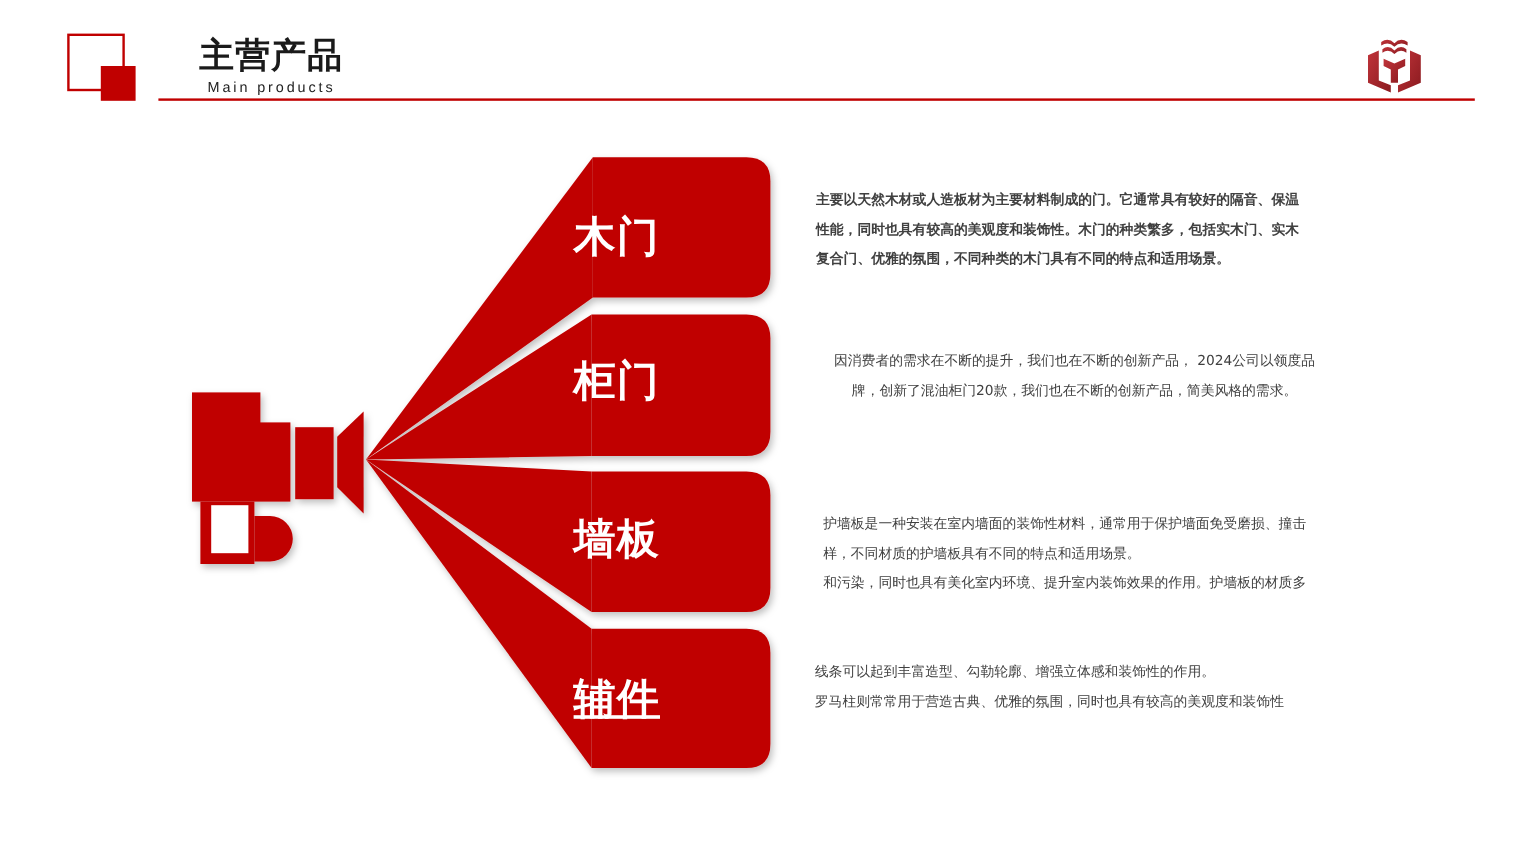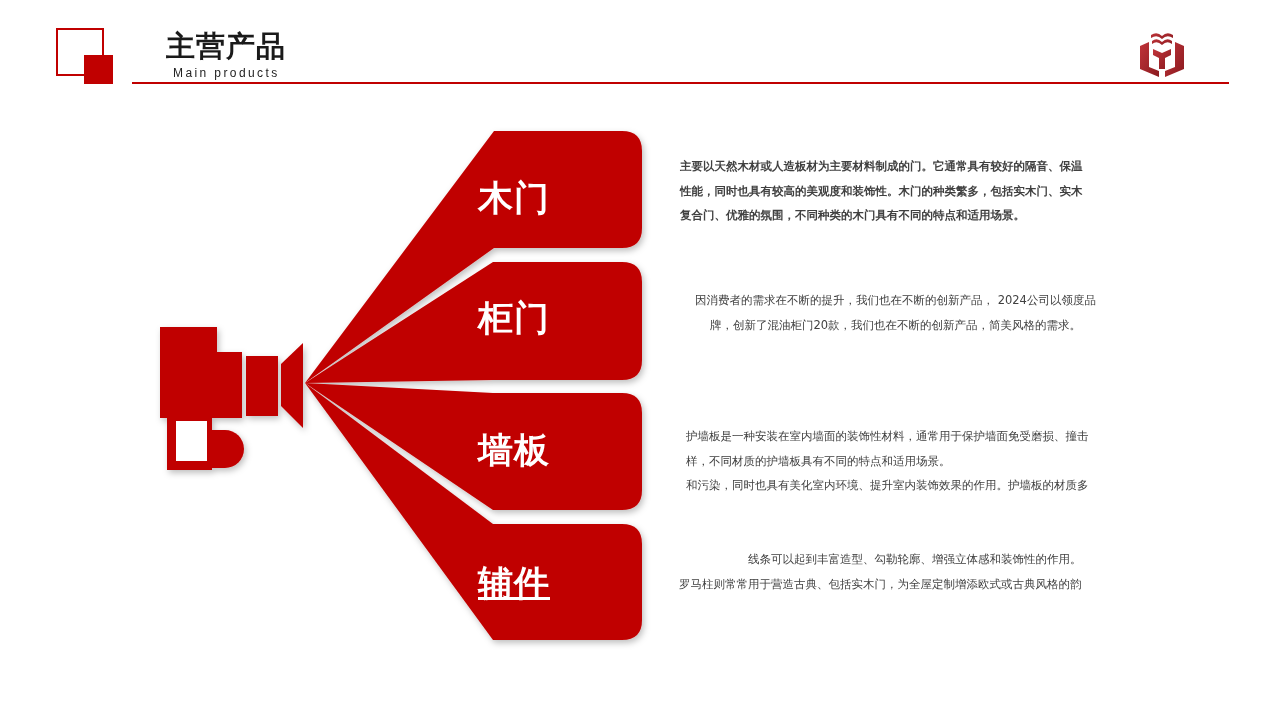--- a/index.html
+++ b/index.html
@@ -123,16 +123,16 @@
   <p> 因消费者的需求在不断的提升，我们也在不断的创新产品， 2024公司以领度品</p>
   <p>牌，创新了混油柜门20款，我们也在不断的创新产品，简美风格的需求。</p>
 </div>
 
 <div class="desc" style="left:686px; top:412px;margin-top:12px;">
   <p>护墙板是一种安装在室内墙面的装饰性材料，通常用于保护墙面免受磨损、撞击</p>
   <p>样，不同材质的护墙板具有不同的特点和适用场景。</p>
   <p>和污染，同时也具有美化室内环境、提升室内装饰效果的作用。护墙板的材质多</p>
 </div>
 
-<div class="desc" style="left:679px; top:547px;text-align:right;">
+<div class="desc" style="left:679px; top:547px;">
   <p>线条可以起到丰富造型、勾勒轮廓、增强立体感和装饰性的作用。</p>
-  <p>罗马柱则常常用于营造古典、包括实木门，为全屋定制增添欧式或古典风格的韵</p>
+  <p>罗马柱则常常用于营造古典、优雅的氛围，同时也具有较高的美观度和装饰性</p>
 </div>
 
 </body></html>

